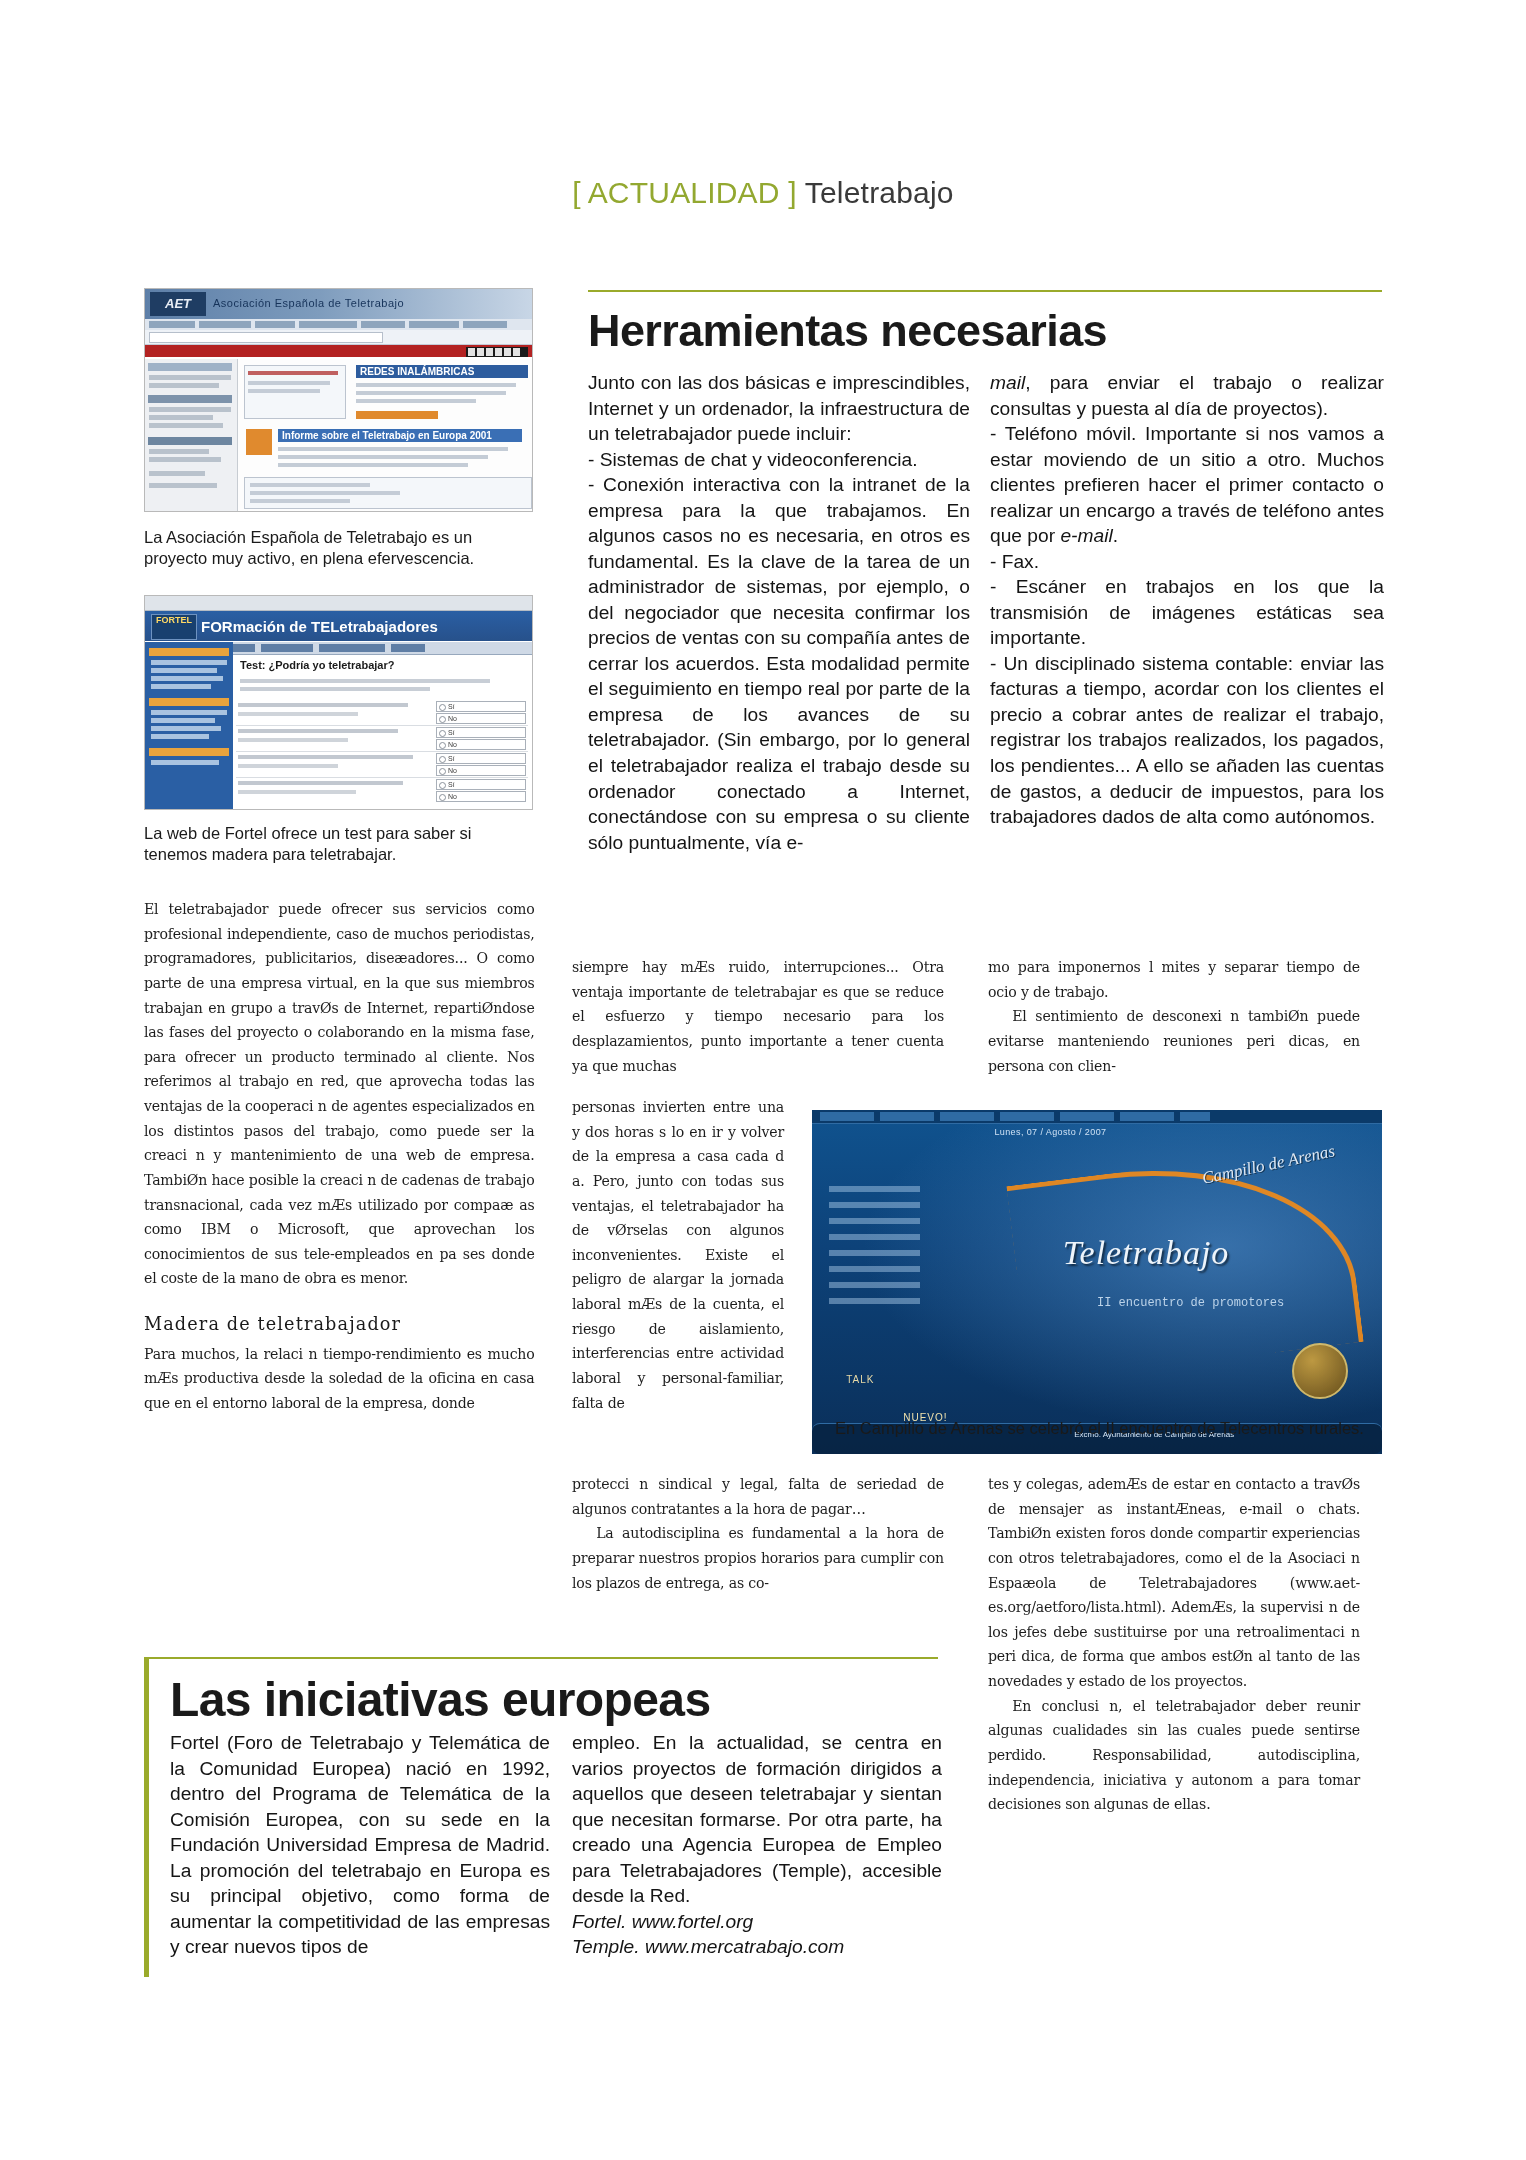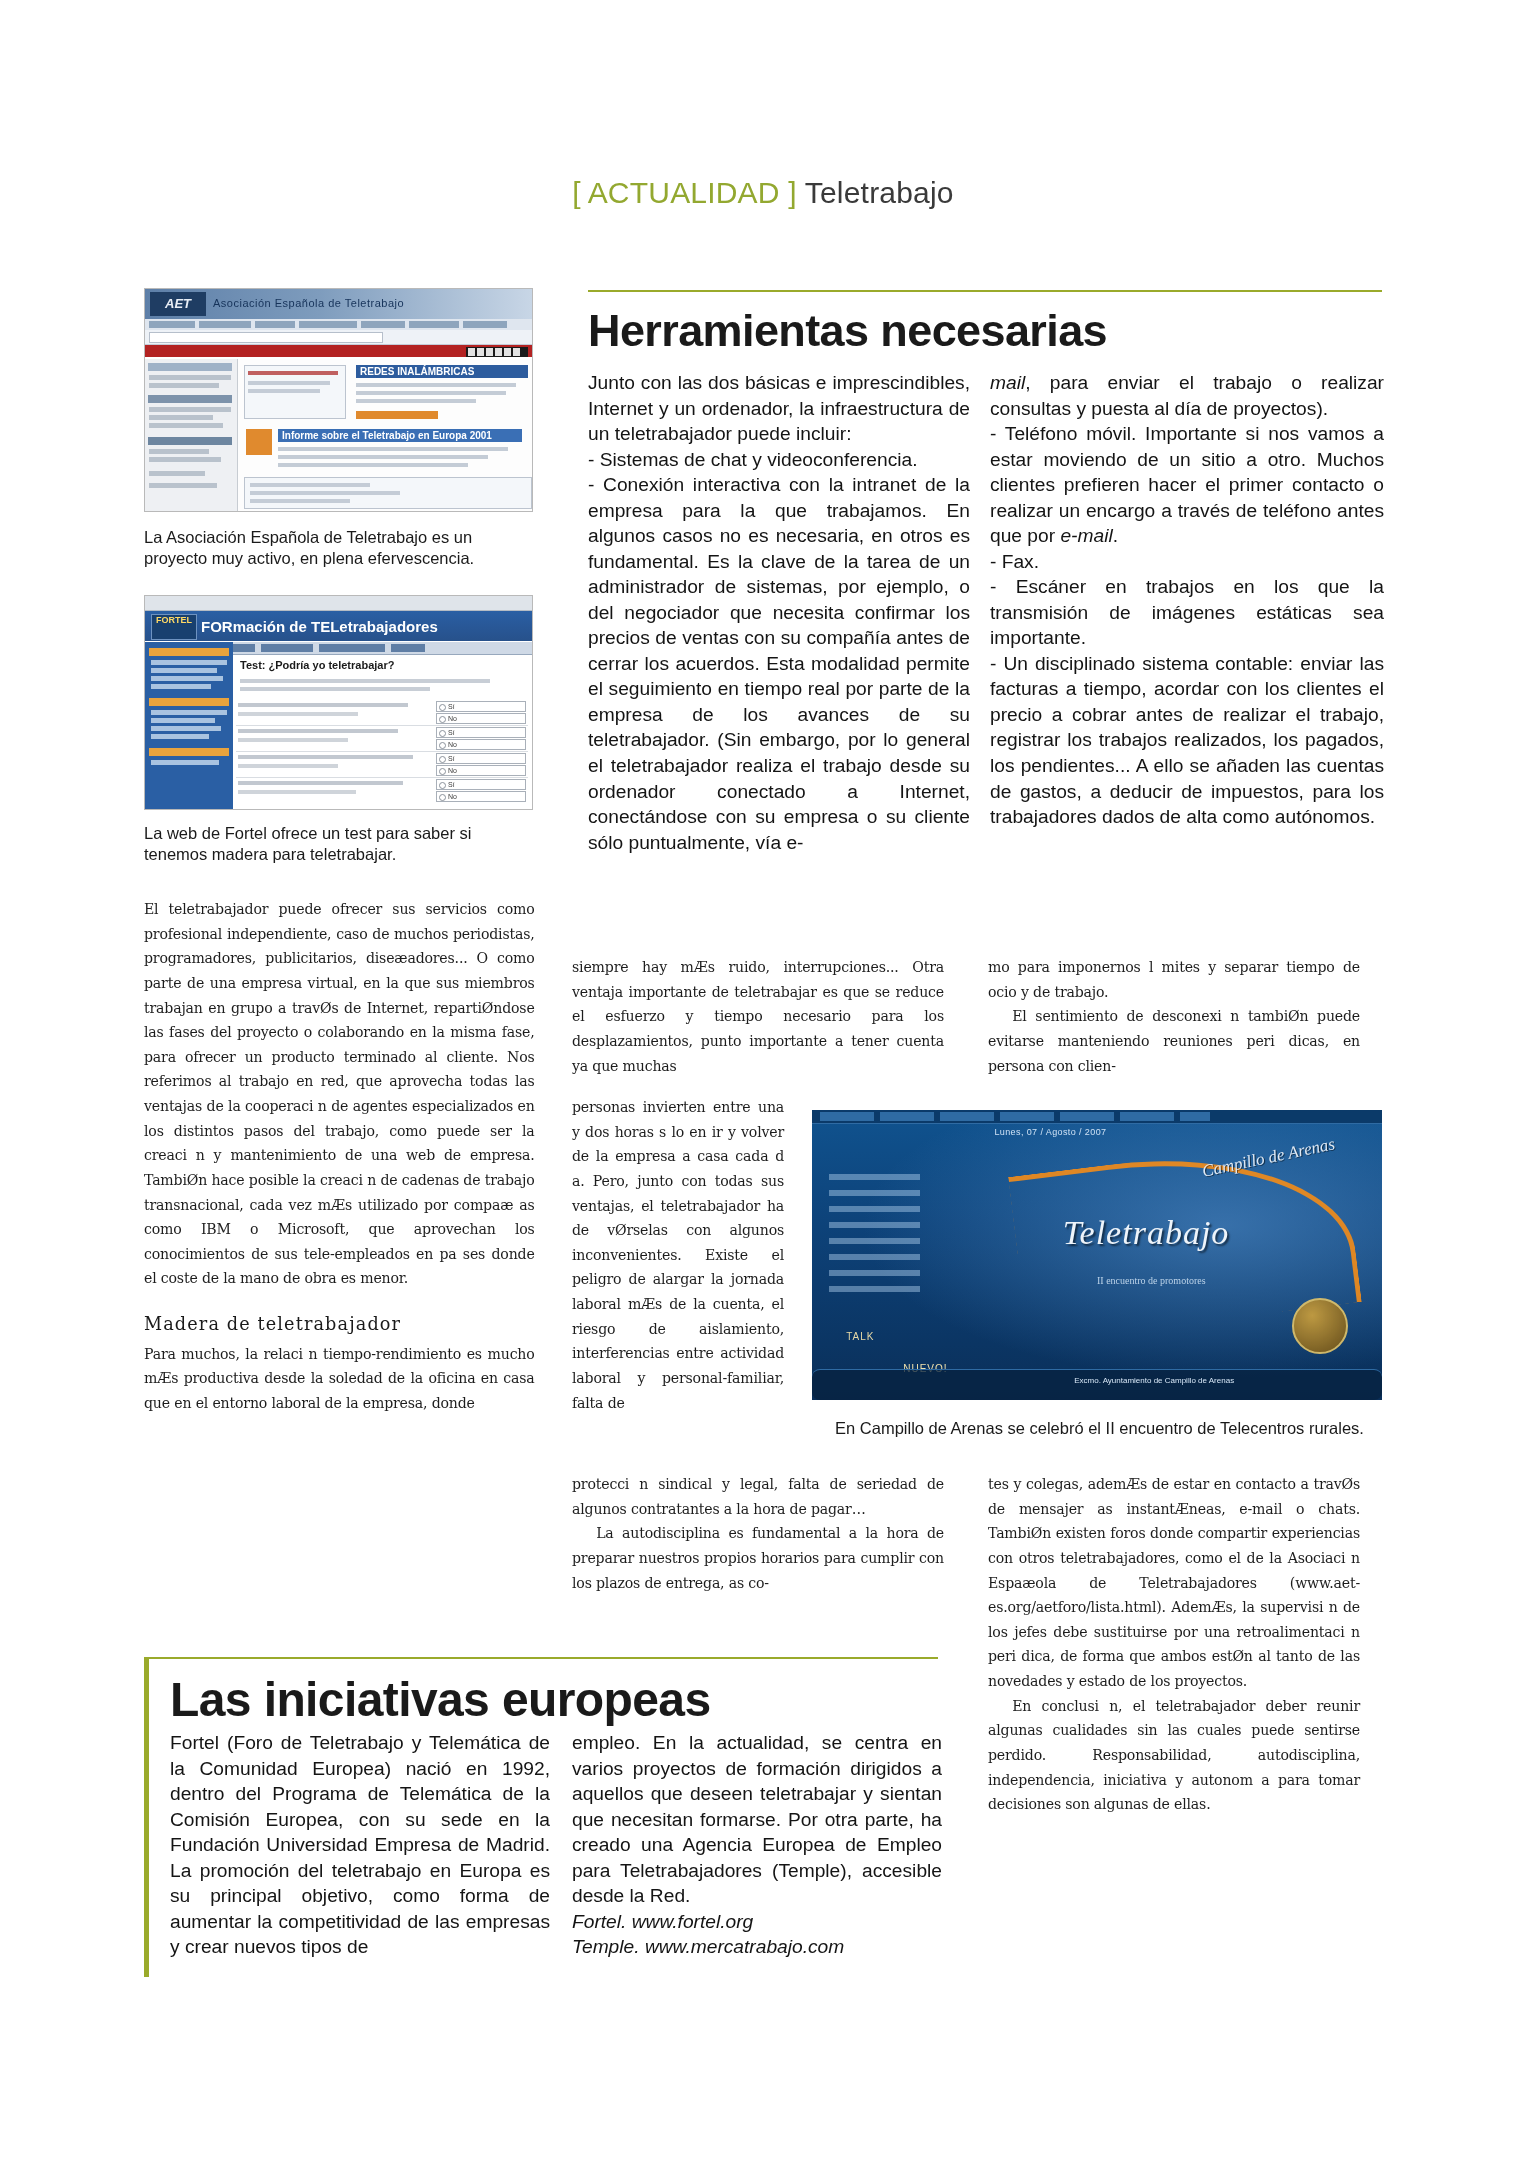--- a/index.html
+++ b/index.html
@@ -272,22 +272,22 @@
   .telec .tele {
     position:absolute; left:44%; top:36%;
     color:#eef4fa; font-size:34px; font-style:italic;
     font-family:"Liberation Serif", serif;
     letter-spacing:1px;
     text-shadow: 2px 2px 2px rgba(0,0,0,.55);
     white-space: nowrap;
   }
   .telec .subtle {
     position:absolute; left:50%; top:54%;
-    color:#bcd3e9; font-size:10px;
-    font-family:Liberation Serif, serif; white-space: nowrap; margin-top: 8px;
+    color:#bcd3e9; font-size:12px;
+    font-family:Liberation Mono, monospace; white-space: nowrap;
   }
   .telec .sello {
     position:absolute; right:6%; bottom:16%;
     width:52px; height:52px; border-radius:50%;
     background: radial-gradient(circle at 35% 30%, #cfa23c, #6e4f12);
     border:2px solid #e3c56a; opacity:.9;
   }
   .telec .bottombar {
     position:absolute; left:0; right:0; bottom:0; height:30px;
     background: rgba(7,34,63,.75); border-top:1px solid #2f6ba3;border-radius:8px;
@@ -487,21 +487,21 @@
 
 <div class="mono" style="left:572px; top:955px; width:400px;">siempre hay mÆs ruido, interrupciones... Otra ventaja importante de teletrabajar es que se reduce el esfuerzo y tiempo necesario para los desplazamientos, punto importante a tener cuenta ya que muchas</div>
 
 <div class="mono" style="left:572px; top:1095px; width:228px;">personas invierten entre una y dos horas s lo en ir y volver de la empresa a casa cada d a. Pero, junto con todas sus ventajas, el teletrabajador ha de vØrselas con algunos inconvenientes. Existe el peligro de alargar la jornada laboral mÆs de la cuenta, el riesgo de aislamiento, interferencias entre actividad laboral y personal-familiar, falta de</div>
 
 <div class="mono" style="left:572px; top:1472px; width:400px;">
   <p>protecci n sindical y legal, falta de seriedad de algunos contratantes a la hora de pagar…</p>
   <p class="ind">La autodisciplina es fundamental a la hora de preparar nuestros propios horarios para cumplir con los plazos de entrega, as  co-</p>
 </div>
 
-<div class="shot telec" style="left:812px; top:1110px; width:570px; height:290px; border:none;">
+<div class="shot telec" style="left:812px; top:1110px; width:570px; height:344px; border:none;">
   <div class="bg"></div>
   <div class="navstrip">
     <i style="left:8px;  width:54px;"></i>
       <i style="left:68px; width:54px;"></i>
     <i style="left:128px;width:54px;"></i>
       <i style="left:188px;width:54px;"></i>
     <i style="left:248px;width:54px;"></i>
       <i style="left:308px;width:54px;"></i>
     <i style="left:368px;width:30px;"></i>
   </div>

